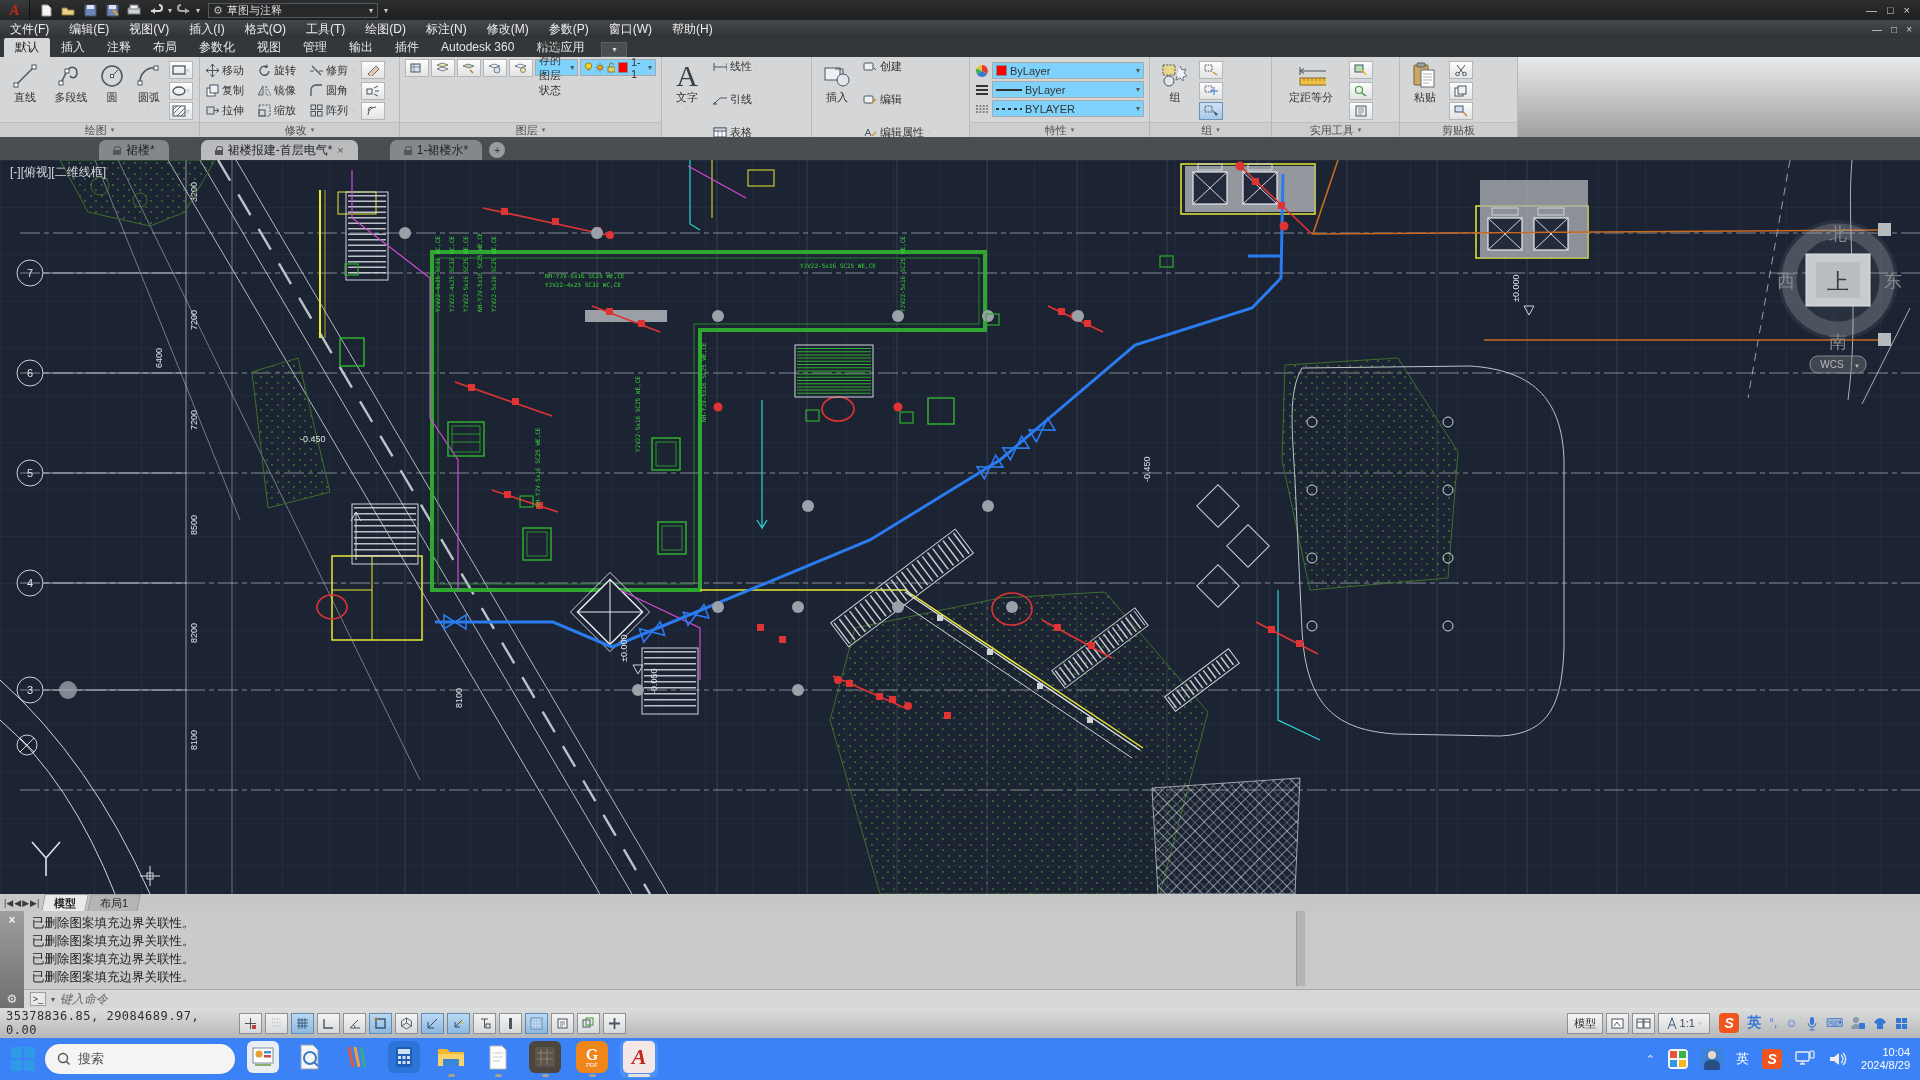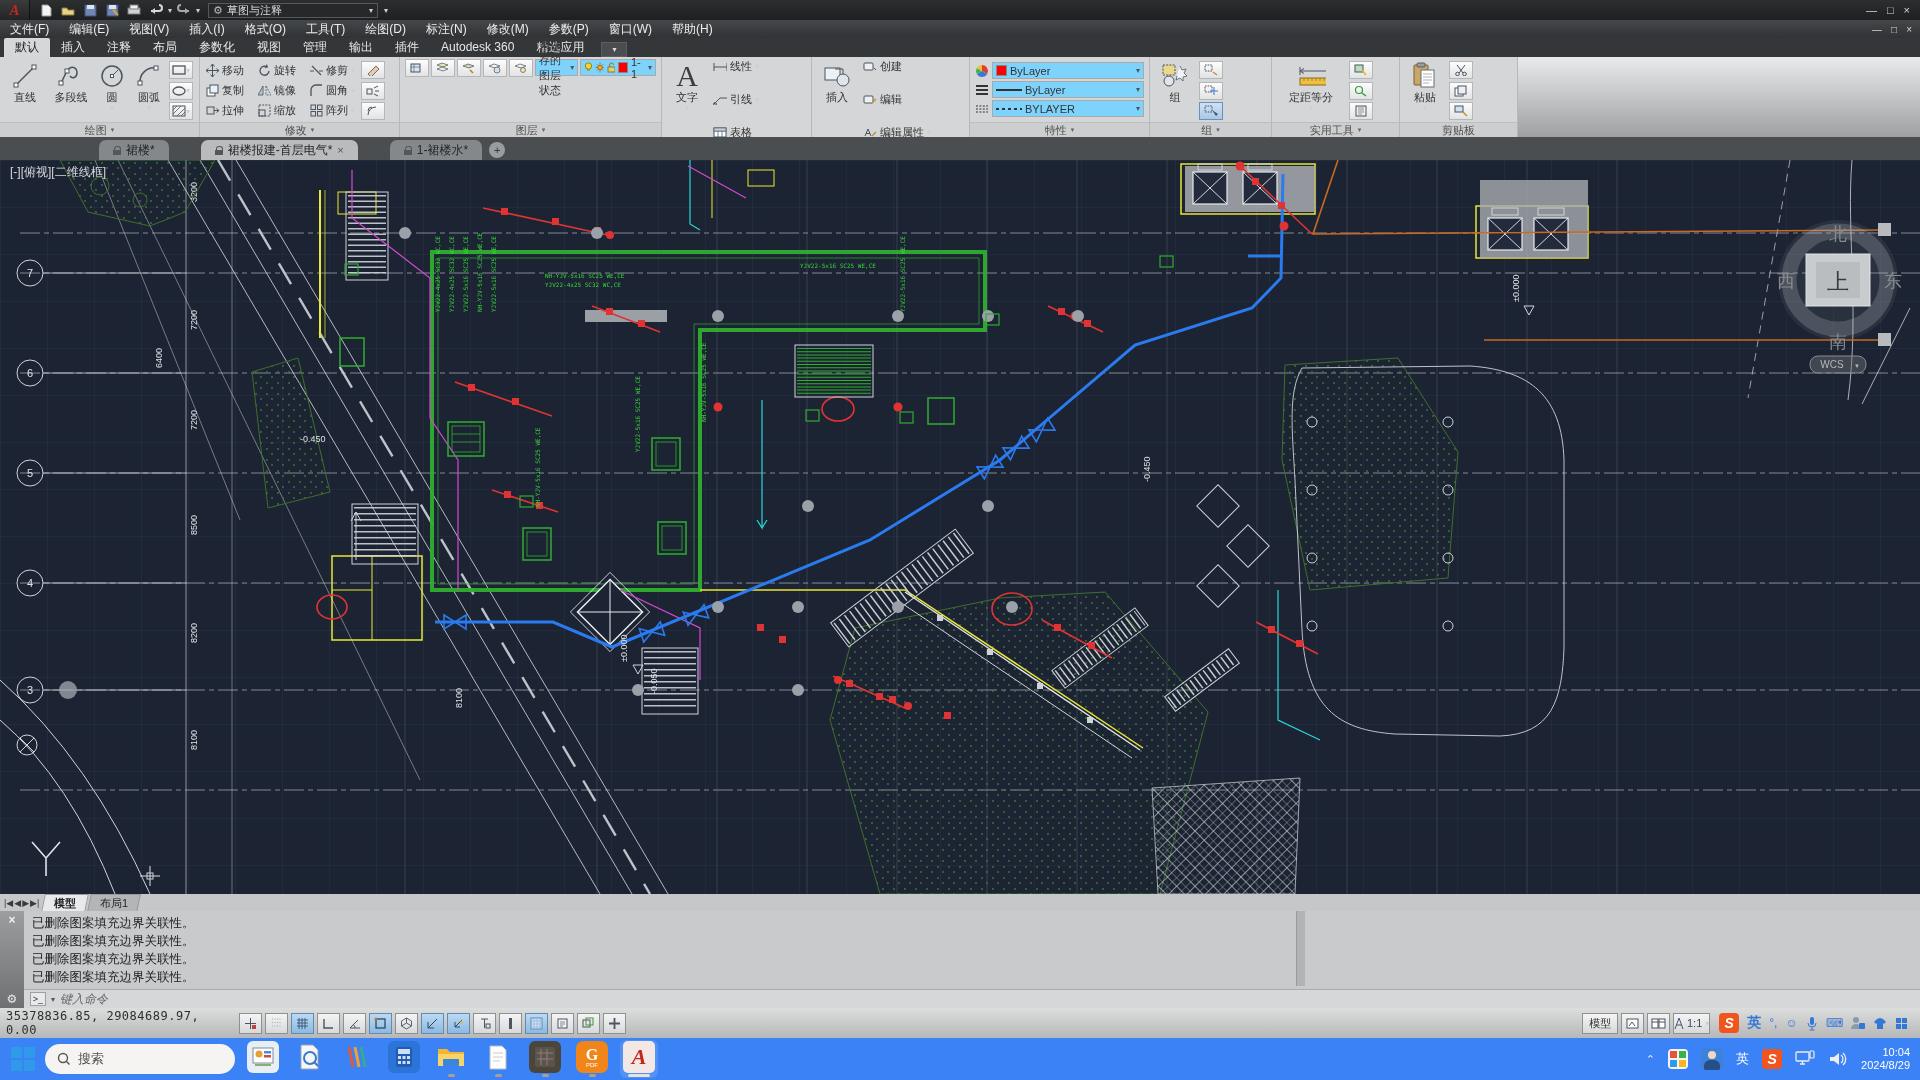--- a/index.html
+++ b/index.html
@@ -1262,21 +1262,21 @@
             <path d="M3,8 l3,-4 3,4" fill="none" stroke="#4a5560"></path>
           </svg>
         </div>
       <div class="stbtn">
           <svg width="15" height="11">
             <rect x="1" y="1" width="6" height="9" fill="#fff" stroke="#4a5560"></rect>
             <rect x="8" y="1" width="6" height="9" fill="#fff" stroke="#4a5560"></rect>
             <path d="M1,4 h6 M8,4 h6" stroke="#4a5560"></path>
           </svg>
         </div>
-      <div class="stbtn" style="width:37px;gap:3px">
+      <div class="stbtn" style="width:52px;gap:3px">
         <svg width="10" height="13">
             <path d="M5,1 L1,12 M5,1 L9,12 M2.5,8 h5" stroke="#3a5a78" fill="none"></path>
           </svg>
         <span>1:1</span>
         <span class="caret">▾</span>
       </div>
       <div class="ime">
         <span class="sg">S</span>
         <span class="b">英</span>
         <span class="ic">°,</span>

